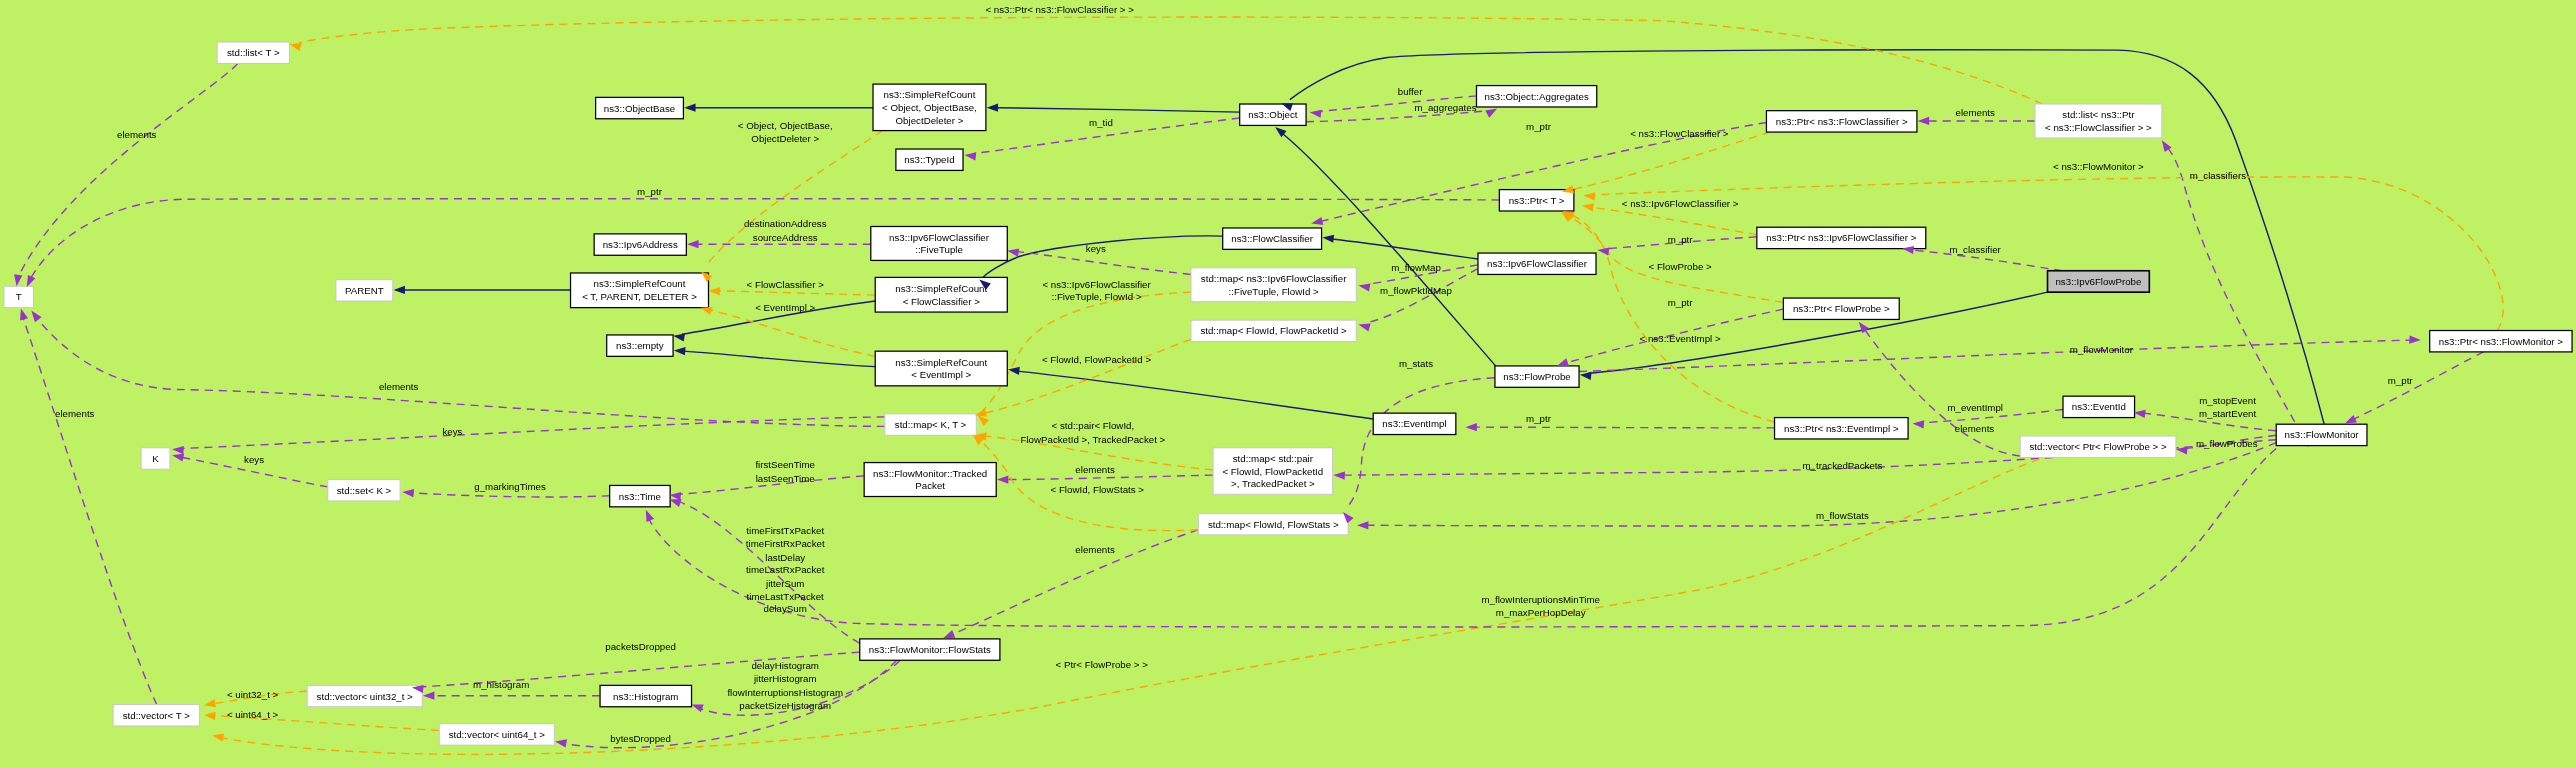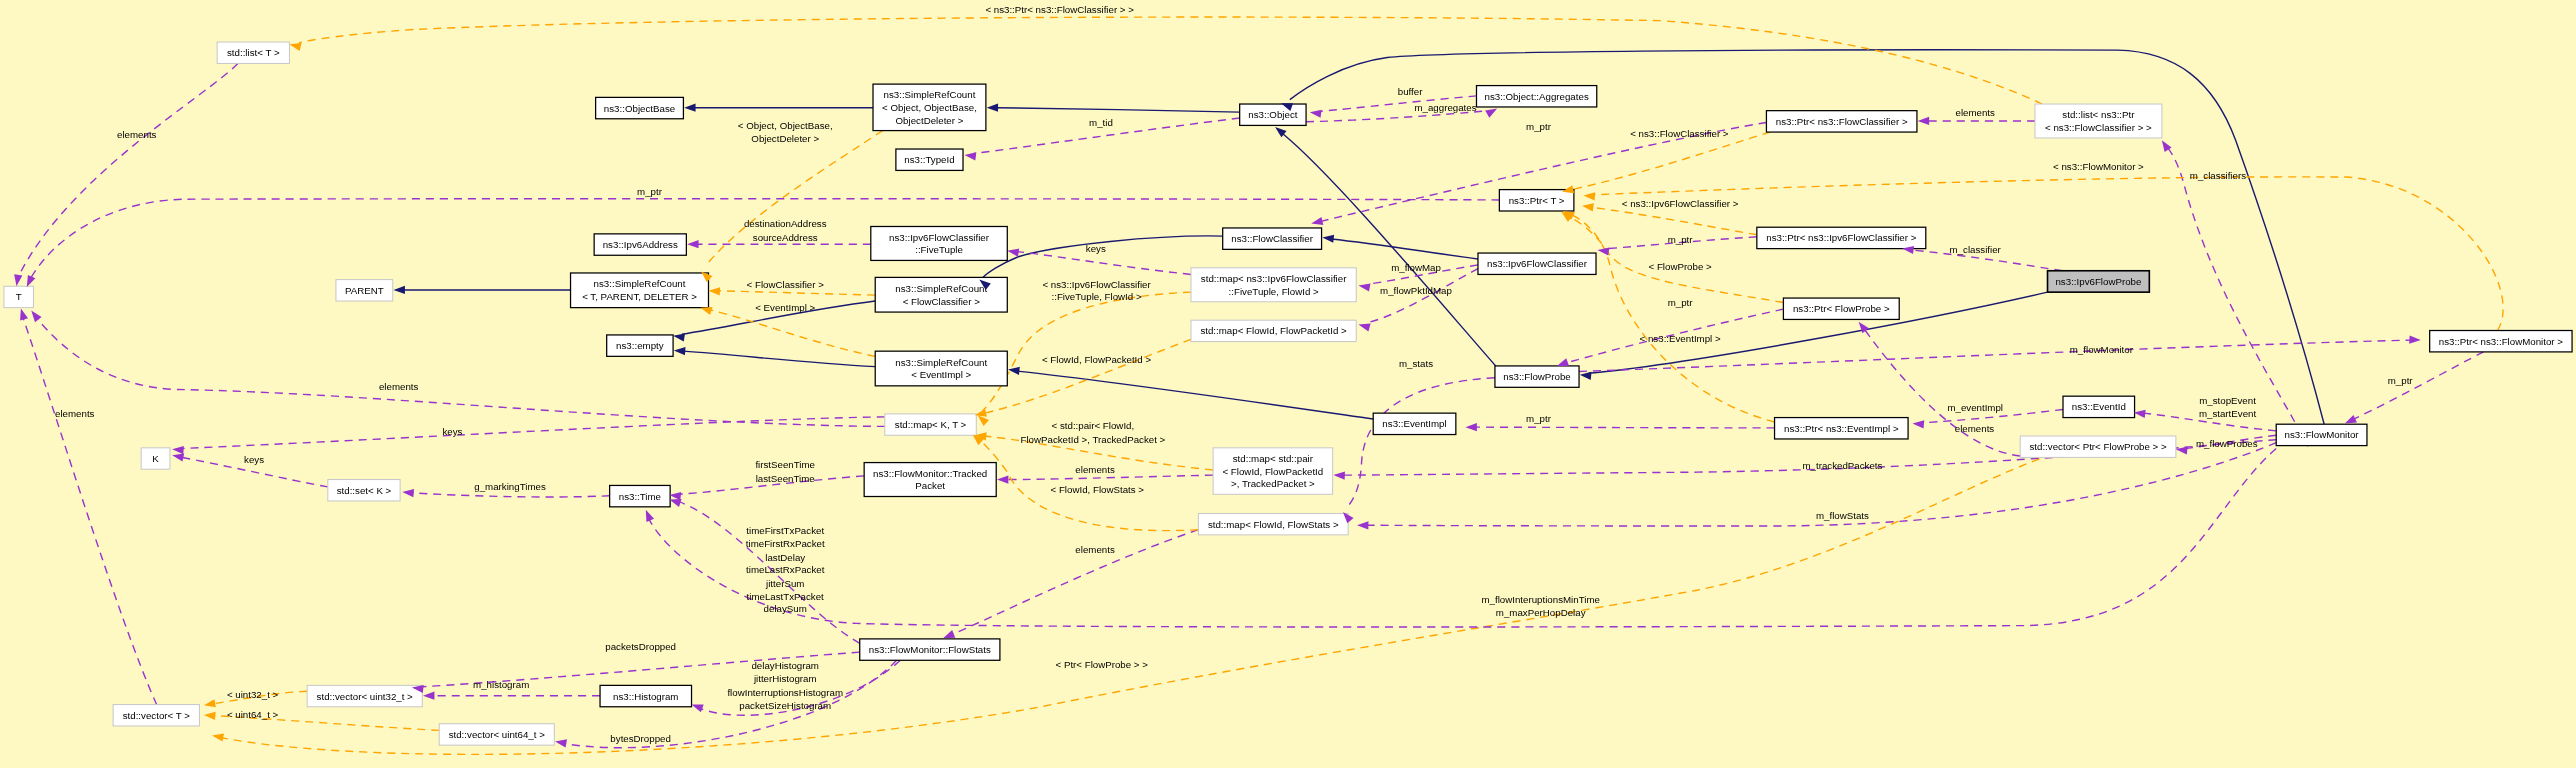--- a/index.html
+++ b/index.html
@@ -1,18 +1,18 @@
 <!DOCTYPE html>
 <html style="font-size:11.8px"><head>
 <meta charset="utf-8">
 <title>ns3::Ipv6FlowProbe Collaboration diagram</title>
 <style>
   html,body{margin:0;padding:0;background:#ffffff;-webkit-font-smoothing:antialiased;}
   body{font-family:"Liberation Sans",sans-serif;}
-  #diagram{position:relative;width:2576px;height:768px;background:#fef9c3;overflow:hidden;}
+  #diagram{position:relative;width:2576px;height:768px;background:#bef264;overflow:hidden;}
   svg{display:block;shape-rendering:geometricPrecision;}
   text.lbl{font-family:"Liberation Sans",sans-serif;font-size:13.2px;fill:#000000;
            dominant-baseline:alphabetic;white-space:pre;}
   .nb{fill:#ffffff;stroke:#000000;stroke-width:1.7;}
   .nb.gray{fill:#ffffff;stroke:#c8c8c8;stroke-width:1.4;}
   .nb.filled{fill:#bfbfbf;stroke:#000000;stroke-width:2.2;}
   .ed{fill:none;stroke-width:1.9;}
   .ed.inheritance{stroke:#191970;}
   .ed.usage{stroke:#9a32cd;stroke-dasharray:11,8;}
   .ed.template{stroke:#ffa500;stroke-dasharray:11,8;}

